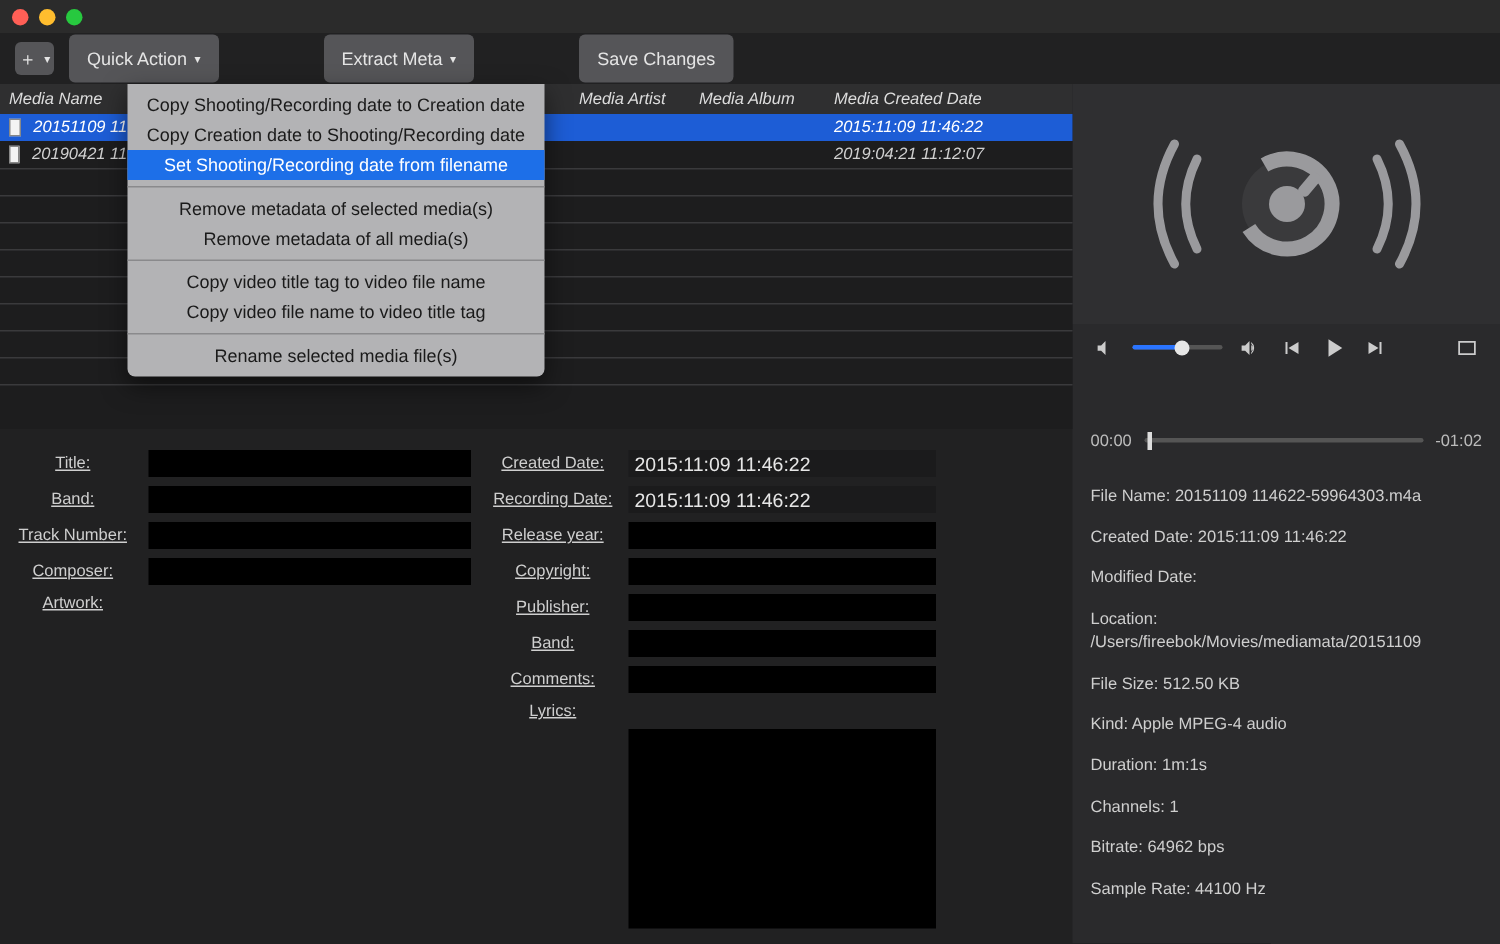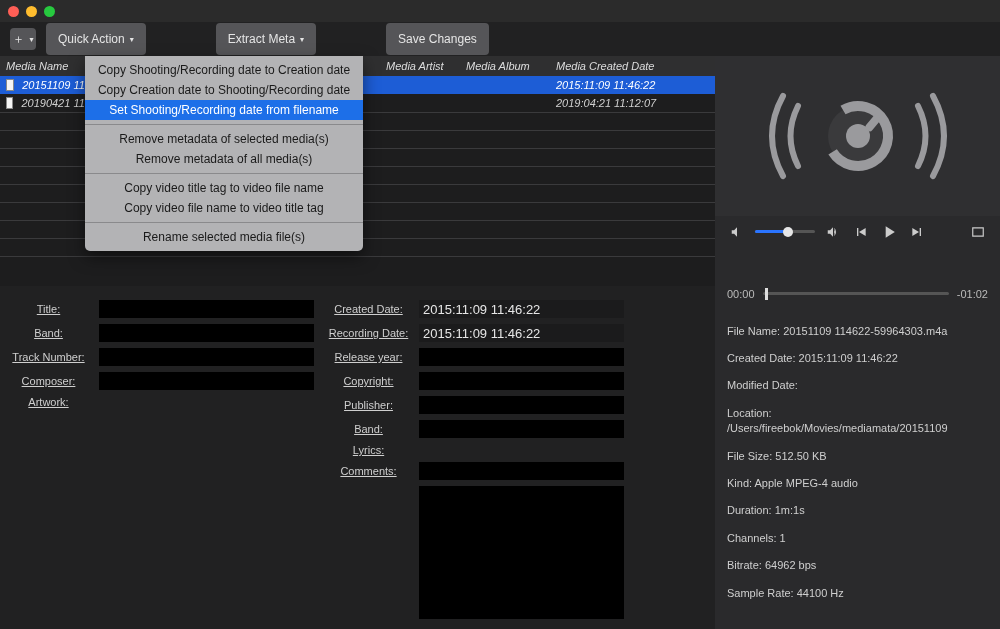--- a/index.html
+++ b/index.html
@@ -201,26 +201,26 @@
             <div class="inp"></div>
           </div>
         <div class="field">
             <label>Publisher:</label>
             <div class="inp"></div>
           </div>
         <div class="field">
             <label>Band:</label>
             <div class="inp"></div>
           </div>
+        <div class="field">
+            <label>Comments:</label>
+            <div class="inp"></div>
+          </div>
         <div class="field" style="align-items:flex-start">
             <label>Lyrics:</label>
-          </div>
-        <div class="field">
-            <label>Comments:</label>
-            <div class="inp"></div>
           </div>
         <div class="lyrics-box"></div>
       </div>
     </div>
   </div>
 
   <div class="right">
     <div class="player-art">
       <svg width="210" height="120" viewBox="0 0 210 120">
         <g stroke="#9a9a9d" stroke-width="6" fill="none" stroke-linecap="round">

